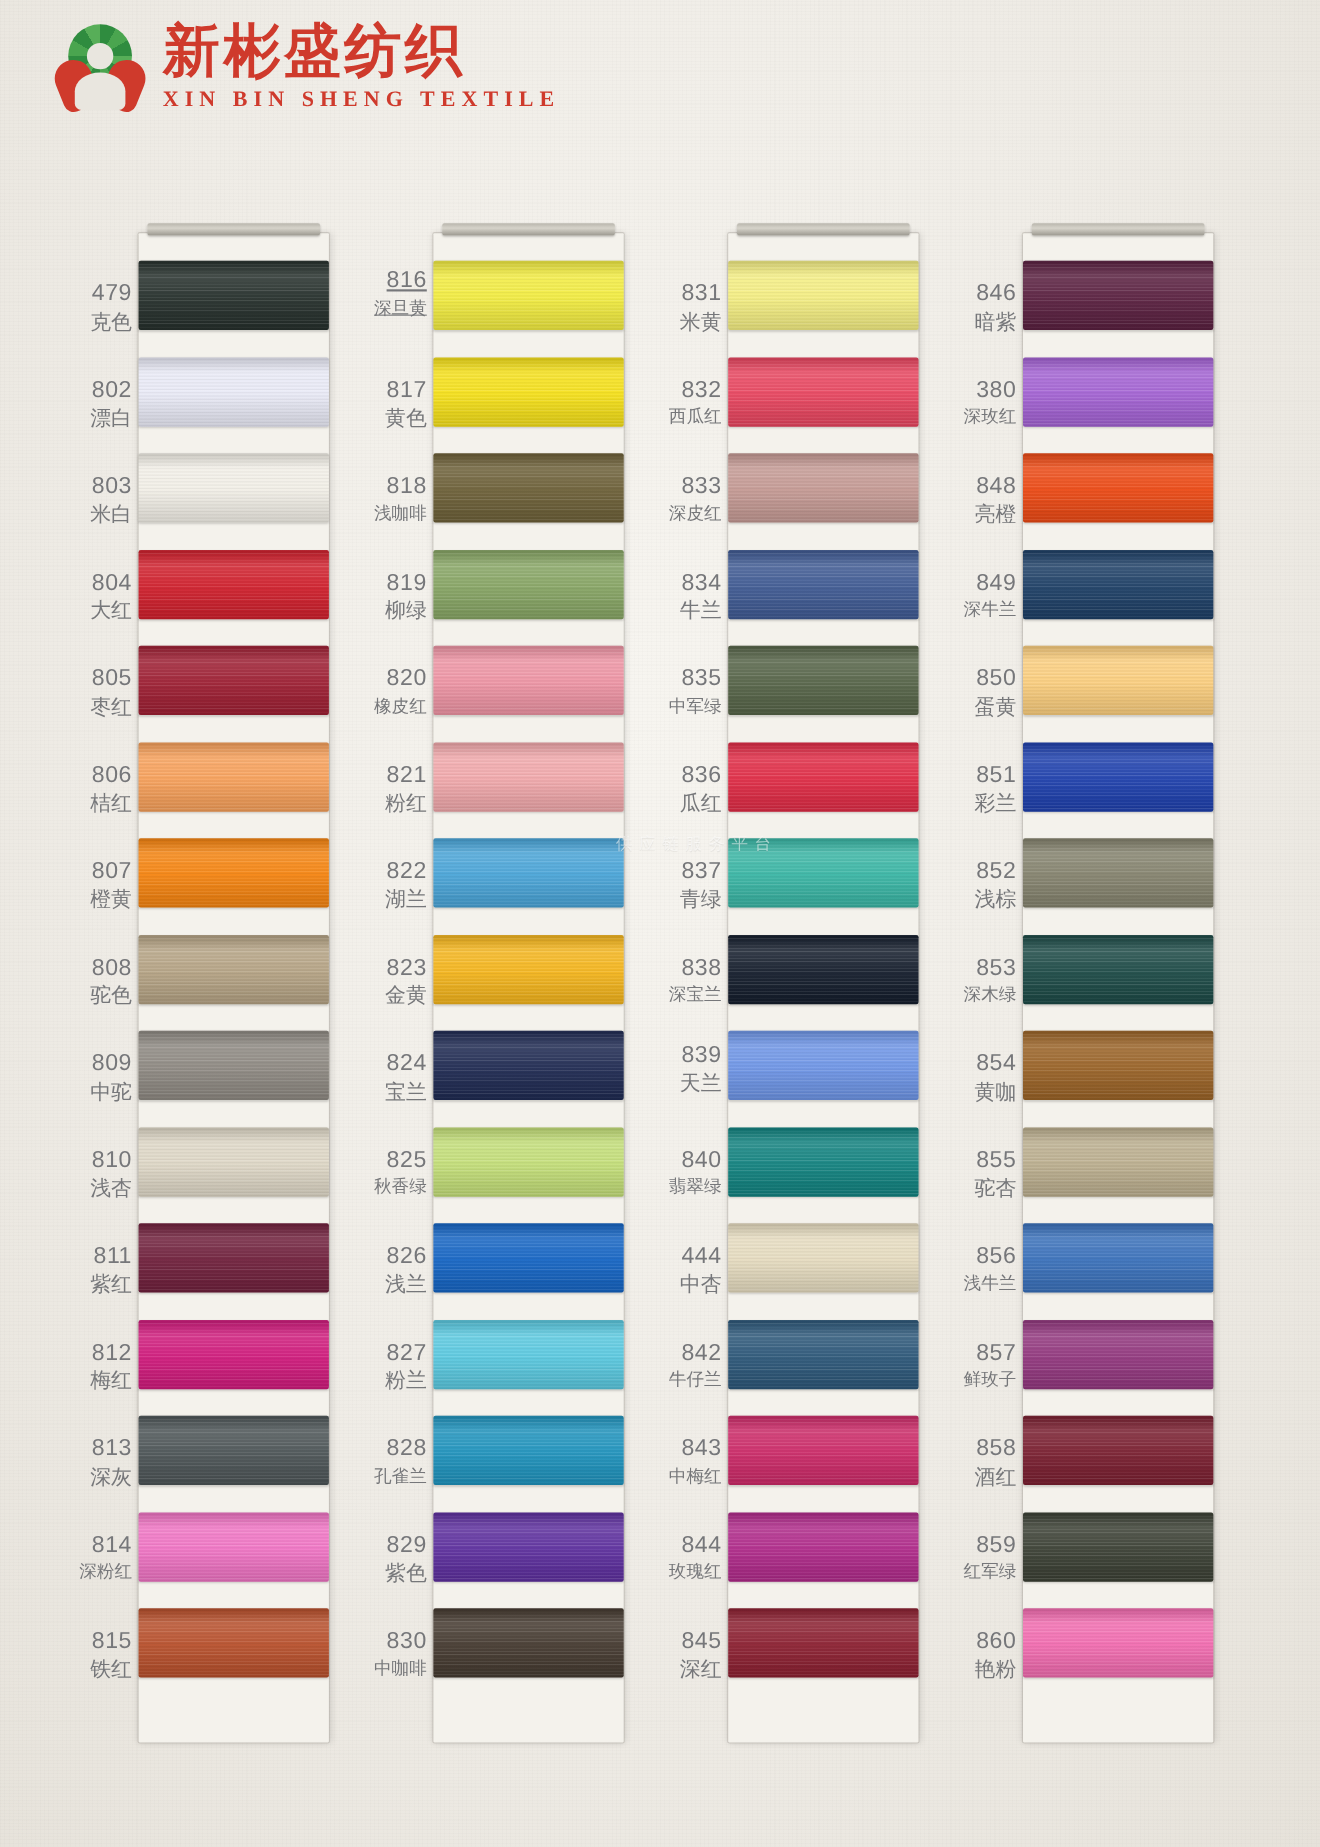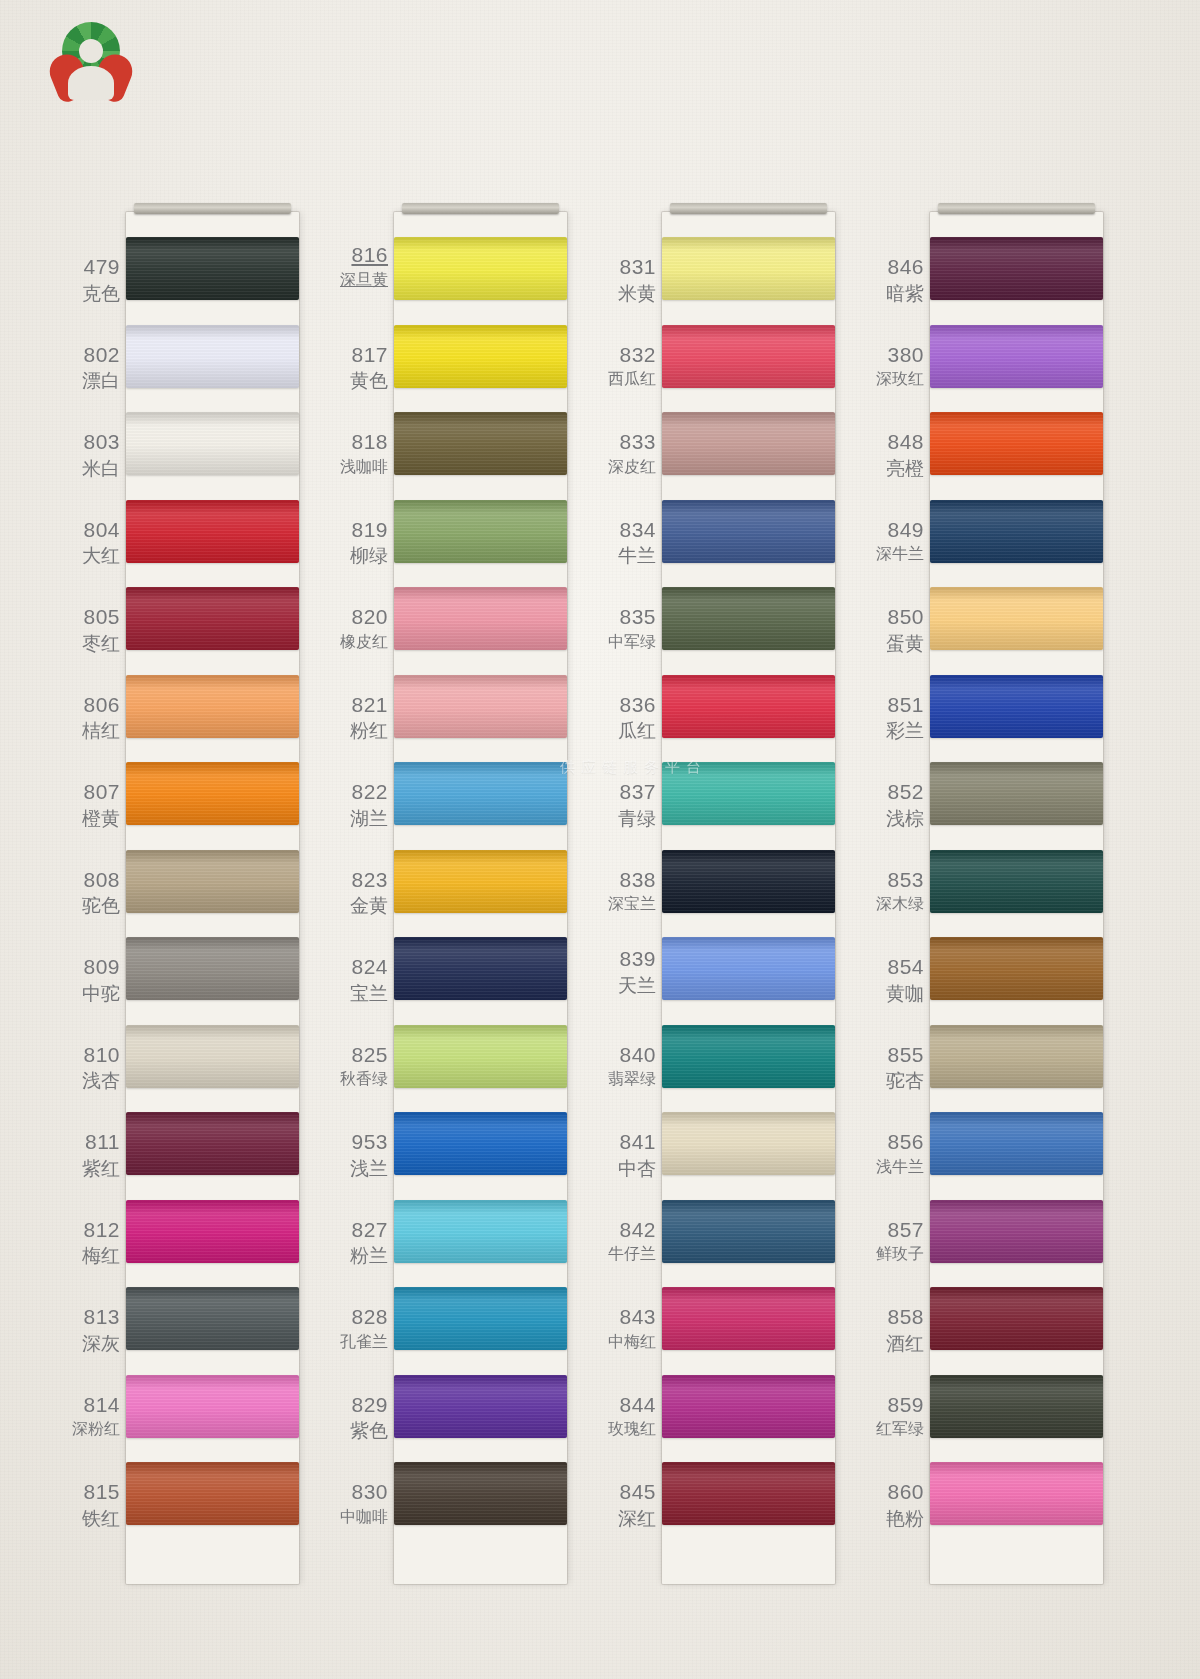--- a/index.html
+++ b/index.html
@@ -162,20 +162,22 @@
 <div class="header">
   <div class="brand">
     <div class="logo-mark">
       <div class="swirl"></div>
       <div class="hands">
           <div class="hand l"></div>
           <div class="hand r"></div>
         </div>
     </div>
     <div class="brand-text">
+      <div class="brand-cn">新彬盛纺织</div>
+      <div class="brand-en">XIN BIN SHENG TEXTILE</div>
     </div>
   </div>
 </div>
 
 <div class="board">
     <div class="column col0">
       <div class="label-col">
         <div class="lbl" style="top: 14px;">
           <span class="code">479</span>
           <span class="name">克色</span>
@@ -322,21 +324,21 @@
         </div>
         <div class="lbl" style="top: 714px;">
           <span class="code">824</span>
           <span class="name">宝兰</span>
         </div>
         <div class="lbl" style="top: 801.5px;">
           <span class="code">825</span>
           <span class="name n4">秋香绿</span>
         </div>
         <div class="lbl" style="top: 889px;">
-          <span class="code">953</span>
+          <span class="code">826</span>
           <span class="name">浅兰</span>
         </div>
         <div class="lbl" style="top: 976.5px;">
           <span class="code">827</span>
           <span class="name">粉兰</span>
         </div>
         <div class="lbl" style="top: 1064px;">
           <span class="code">828</span>
           <span class="name n4">孔雀兰</span>
         </div>
@@ -434,21 +436,21 @@
         </div>
         <div class="lbl" style="top: 706px;">
           <span class="code">839</span>
           <span class="name">天兰</span>
         </div>
         <div class="lbl" style="top: 801.5px; text-align: right;">
           <span class="code">840</span>
           <span class="name n4">翡翠绿</span>
         </div>
         <div class="lbl" style="top: 889px;">
-          <span class="code">841</span>
+          <span class="code">444</span>
           <span class="name">中杏</span>
         </div>
         <div class="lbl" style="top: 976.5px;">
           <span class="code">842</span>
           <span class="name n4">牛仔兰</span>
         </div>
         <div class="lbl" style="top: 1064px;">
           <span class="code">843</span>
           <span class="name n4">中梅红</span>
         </div>

